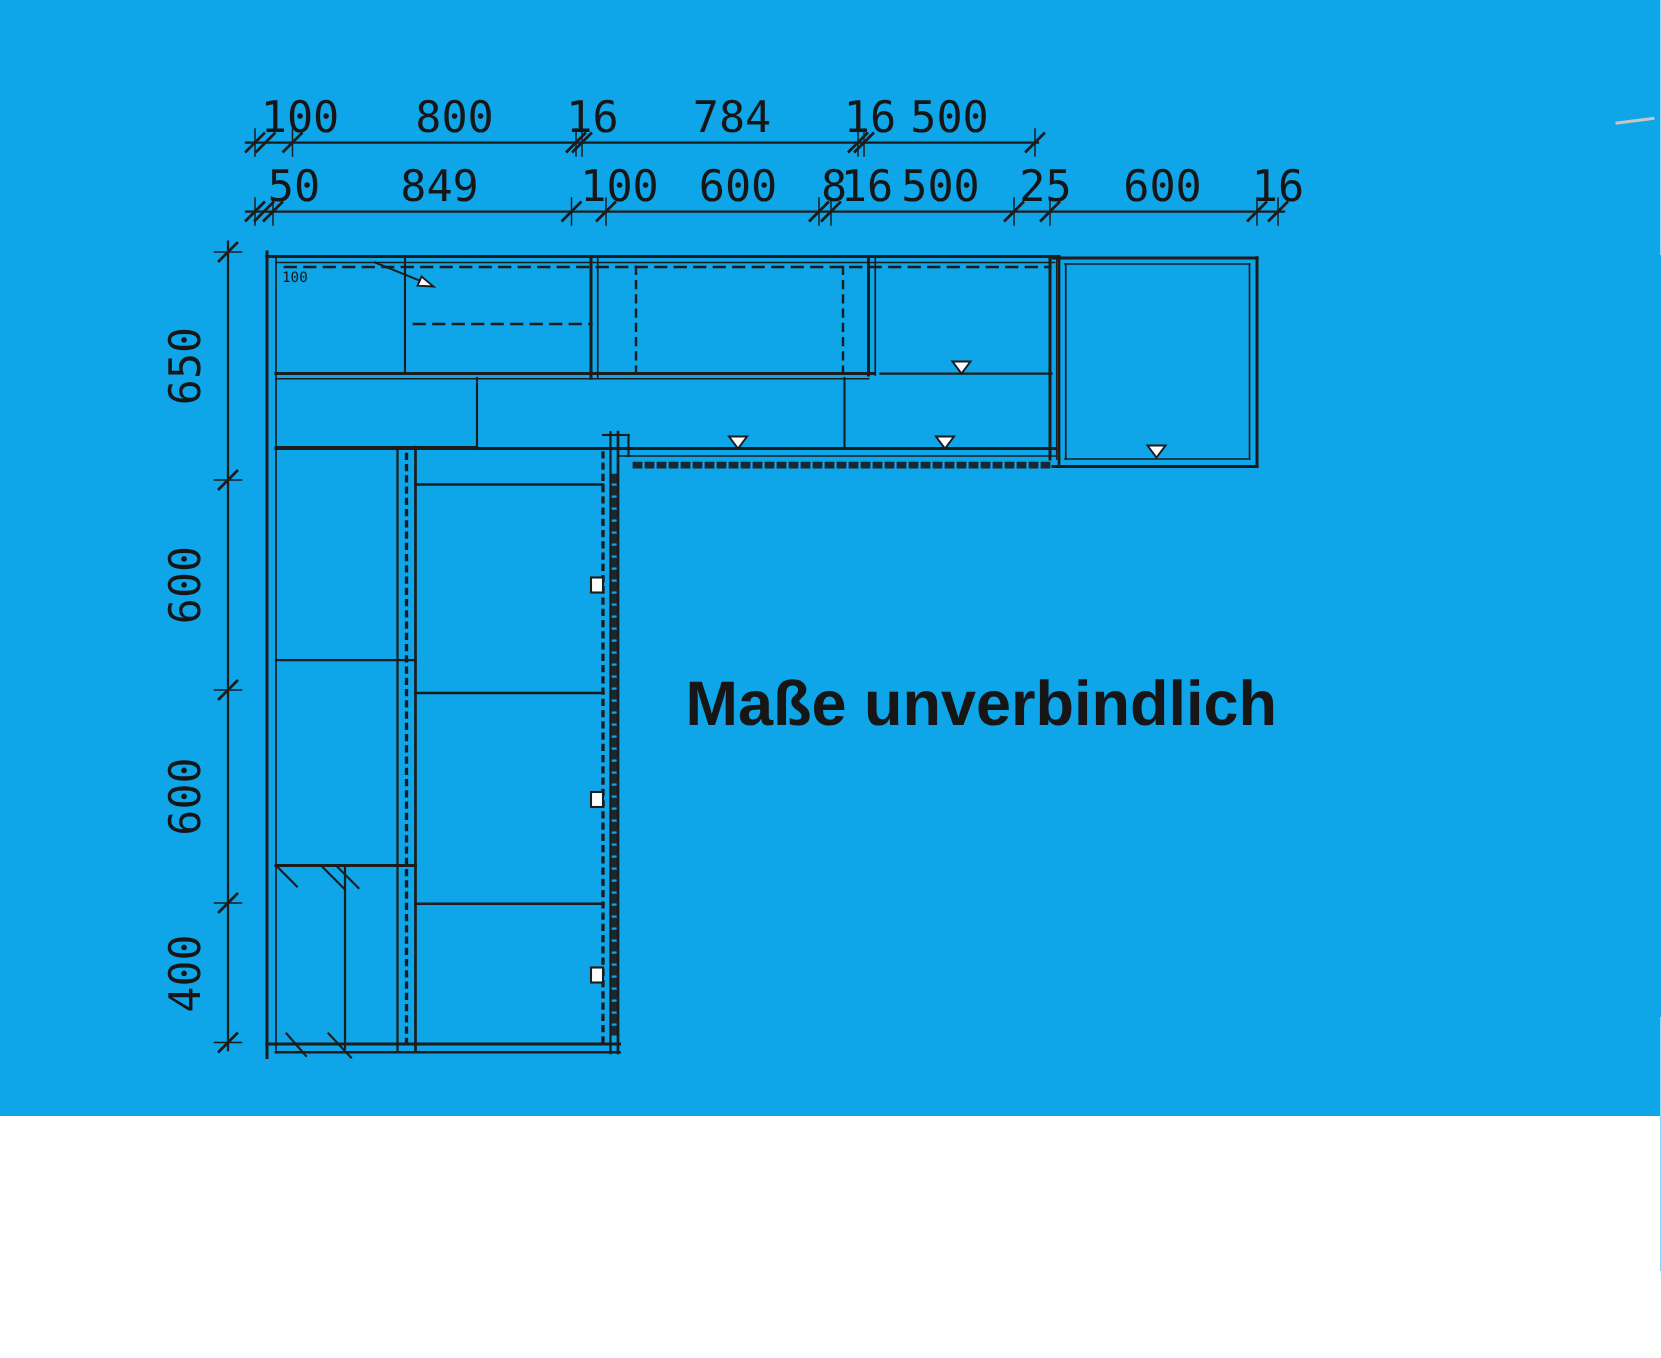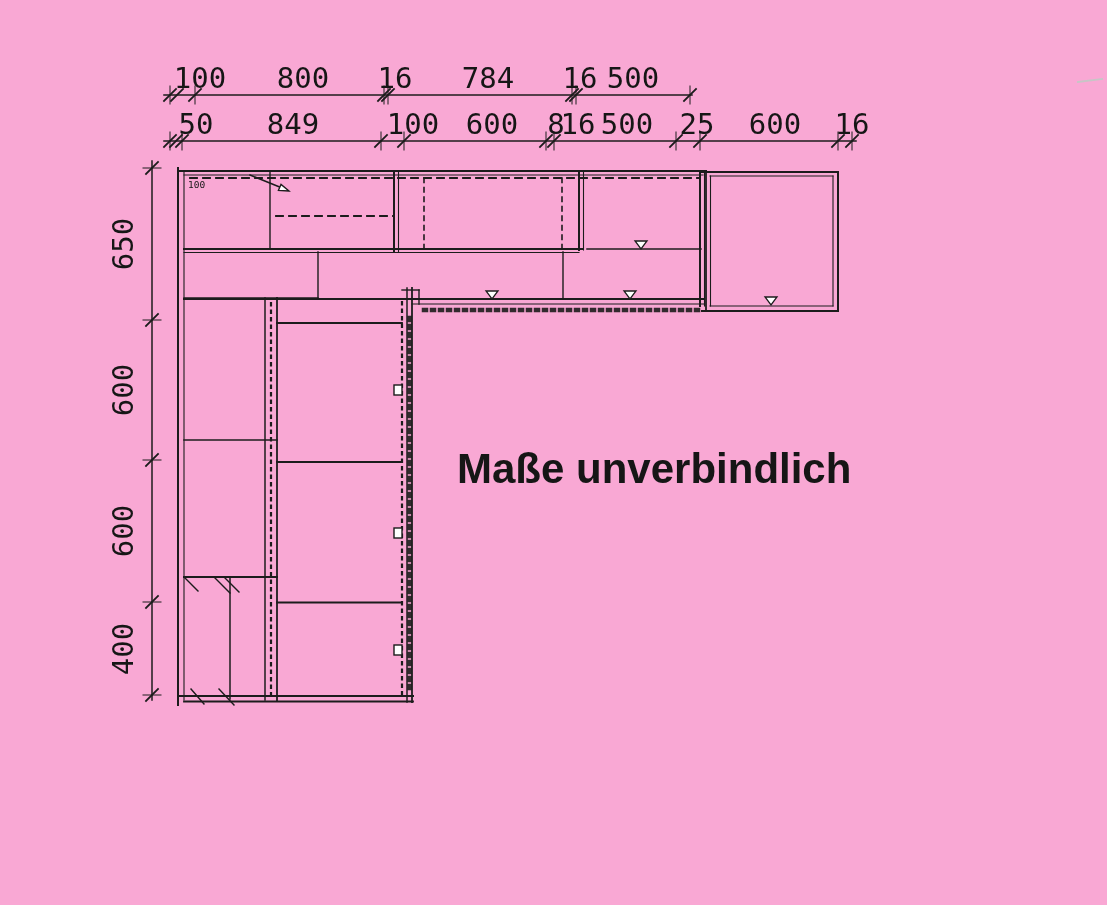--- a/index.html
+++ b/index.html
@@ -1,16 +1,16 @@
 <!DOCTYPE html>
 <html><head>
 <meta charset="utf-8">
 <style>
   html,body{margin:0;padding:0;background:#ffffff;}
-  .stage{position:relative;width:1107px;height:905px;background:#f9a8d4;overflow:hidden;}
+  .stage{position:relative;width:1107px;height:744px;background:#0ea5e9;overflow:hidden;}
   svg{display:block;}
   line,path,rect{stroke:#1c1c1c;fill:none;stroke-linecap:square;}
   .w1{stroke-width:1.1}
   .w14{stroke-width:1.4}
   .w15{stroke-width:1.5}
   .w18{stroke-width:1.8}
   .w2{stroke-width:2}
   .dash{stroke-dasharray:7 6;stroke-width:1.8}
   .dashv{stroke-dasharray:4.5 5;stroke-width:1.6}
   .dot{stroke-dasharray:2.5 5;stroke-width:2.2}

